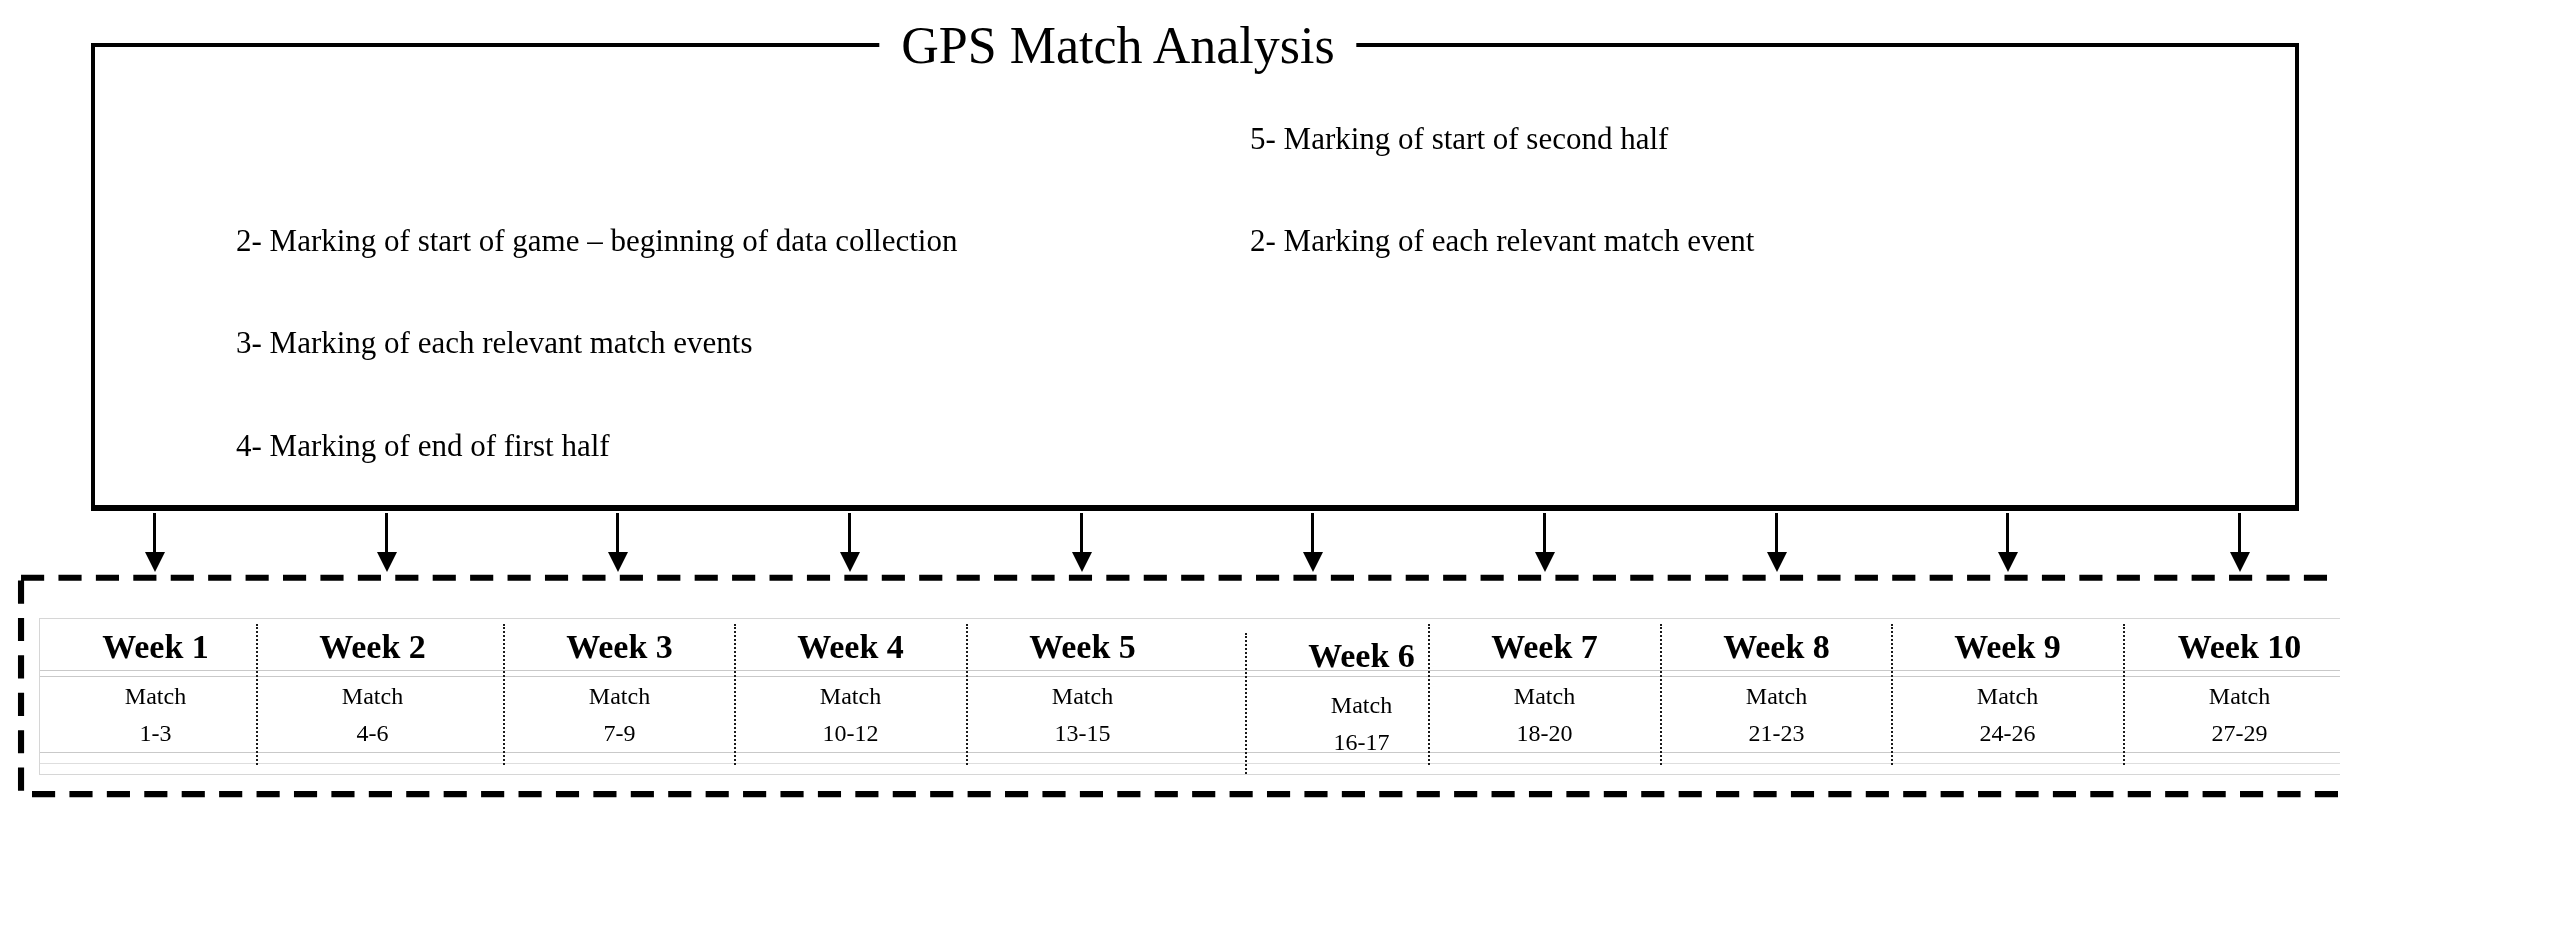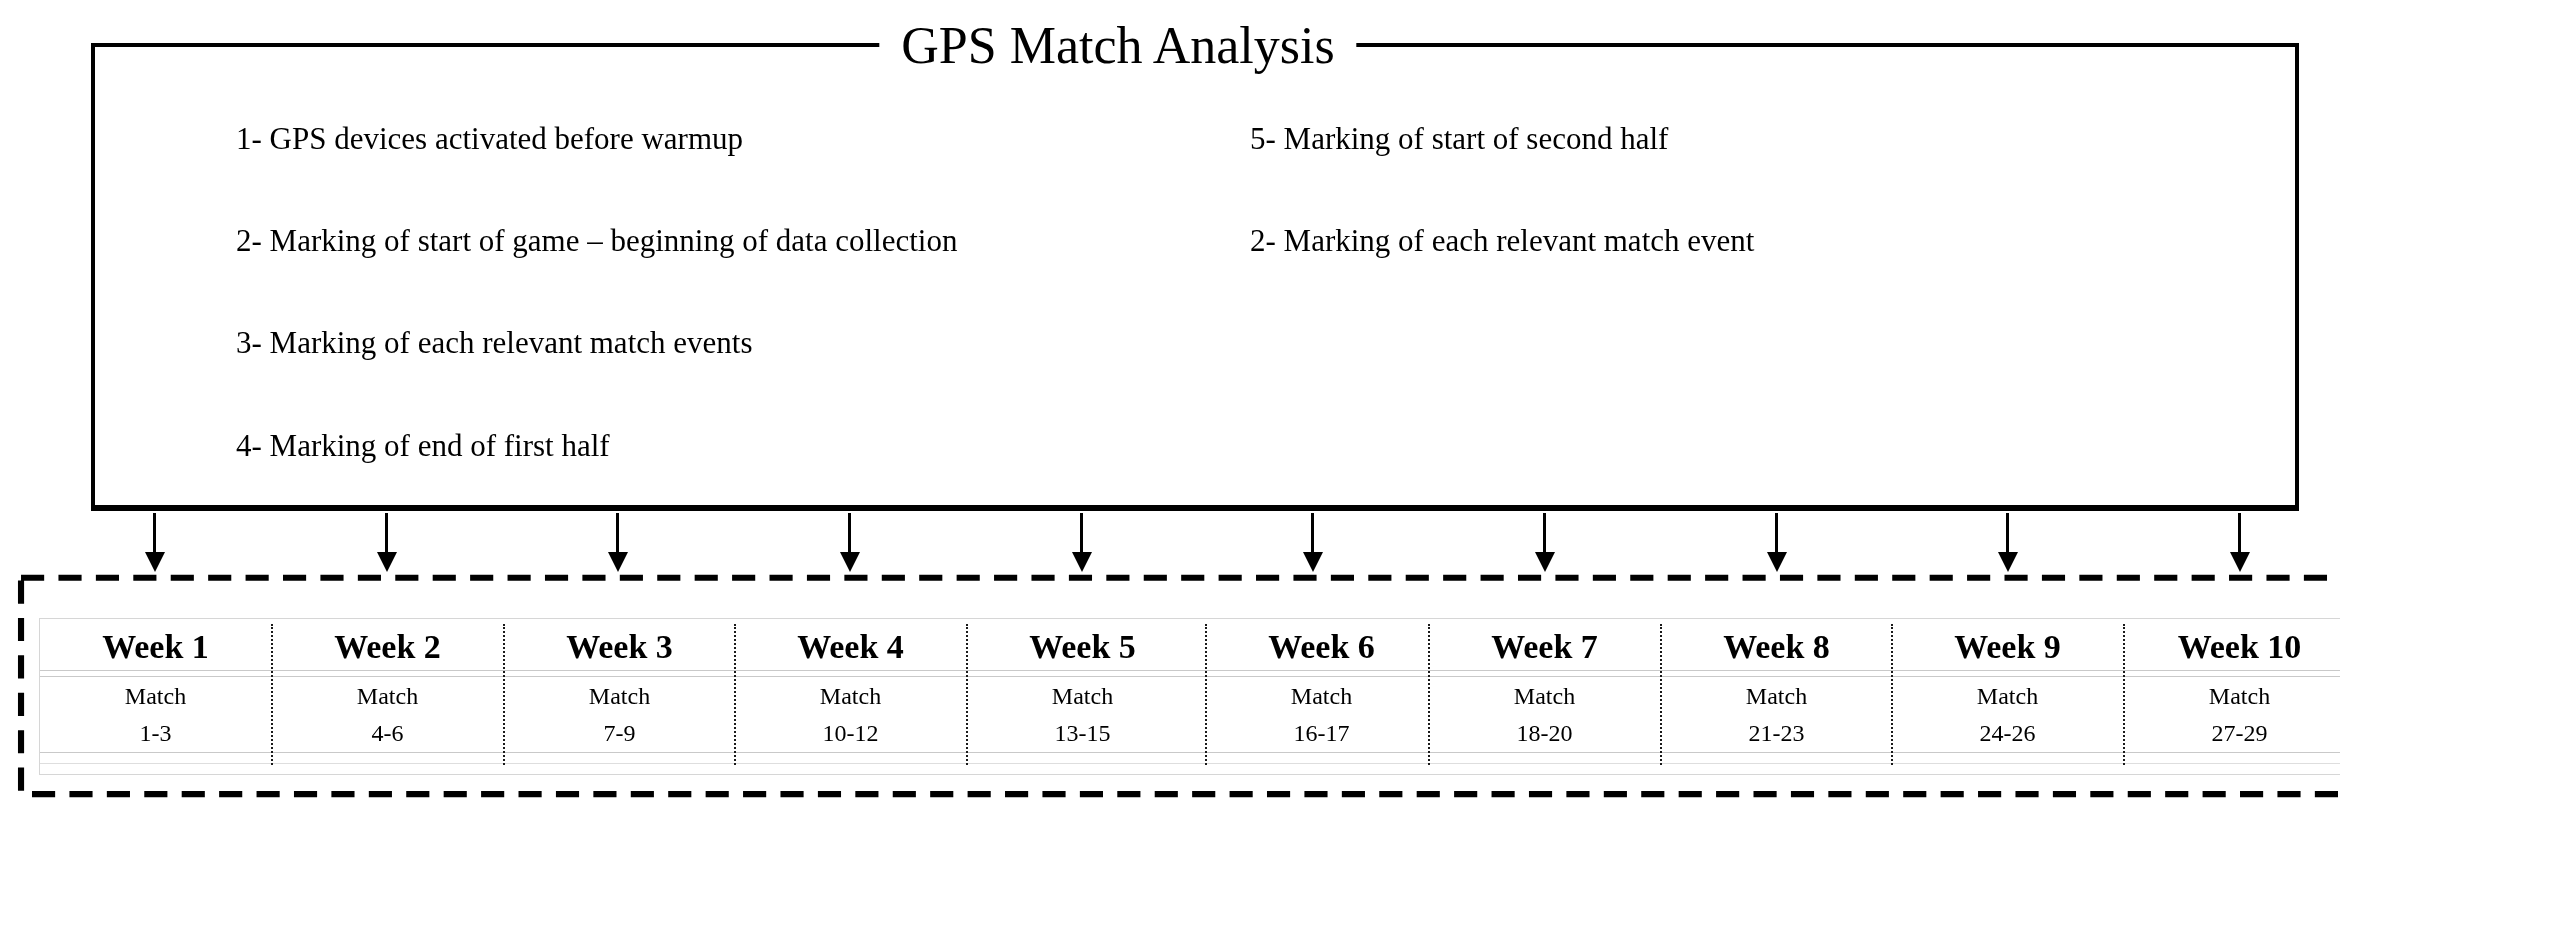--- a/index.html
+++ b/index.html
@@ -43,21 +43,20 @@
   .week-match{margin-top:8.2px;text-align:center;font-weight:normal;font-size:24px;line-height:37px;}
 </style>
 </head>
 <body>
 
 <div class="canvas">
 
   <div class="main-box"></div>
   <div class="box-title">GPS Match Analysis</div>
 
-  <div class="step c1 r0">1- GPS devices activated before warmup</div>
   <div class="step c1 r1">2- Marking of start of game – beginning of data collection</div>
   <div class="step c1 r2">3- Marking of each relevant match events</div>
   <div class="step c1 r3">4- Marking of end of first half</div>
   <div class="step c2 r0">5- Marking of start of second half</div>
   <div class="step c2 r1">2- Marking of each relevant match event</div>
 
   <div id="arrows">
       <div class="darrow" style="left: 153px;"></div>
       <div class="darrow" style="left: 385px;"></div>
       <div class="darrow" style="left: 616px;"></div>
@@ -81,21 +80,21 @@
     <div class="hl d"></div>
 
     <div class="week-col" style="left: 0px; width: 231px;">
       <div class="week-header">Week 1</div>
       <div class="week-match">
         <span class="match-word">Match</span><br>
         <span class="match-range">1-3</span>
       </div>
     </div>
 
-    <div class="week-col divided" style="left: 231px; width: 231px;">
+    <div class="week-col divided" style="left: 216px; width: 231px;">
       <div class="week-header">Week 2</div>
       <div class="week-match">
         <span class="match-word">Match</span><br>
         <span class="match-range">4-6</span>
       </div>
     </div>
 
     <div class="week-col divided" style="left: 463px; width: 231px;">
       <div class="week-header">Week 3</div>
       <div class="week-match">
@@ -113,21 +112,21 @@
     </div>
 
     <div class="week-col divided" style="left: 926px; width: 231px;">
       <div class="week-header">Week 5</div>
       <div class="week-match">
         <span class="match-word">Match</span><br>
         <span class="match-range">13-15</span>
       </div>
     </div>
 
-    <div class="week-col divided" style="left: 1165px; width: 231px;">
+    <div class="week-col divided" style="left: 1205px; width: 231px; margin-top: 9px;">
       <div class="week-header">Week 6</div>
       <div class="week-match">
         <span class="match-word">Match</span><br>
         <span class="match-range">16-17</span>
       </div>
     </div>
 
     <div class="week-col divided" style="left: 1388px; width: 231px;">
       <div class="week-header">Week 7</div>
       <div class="week-match">

